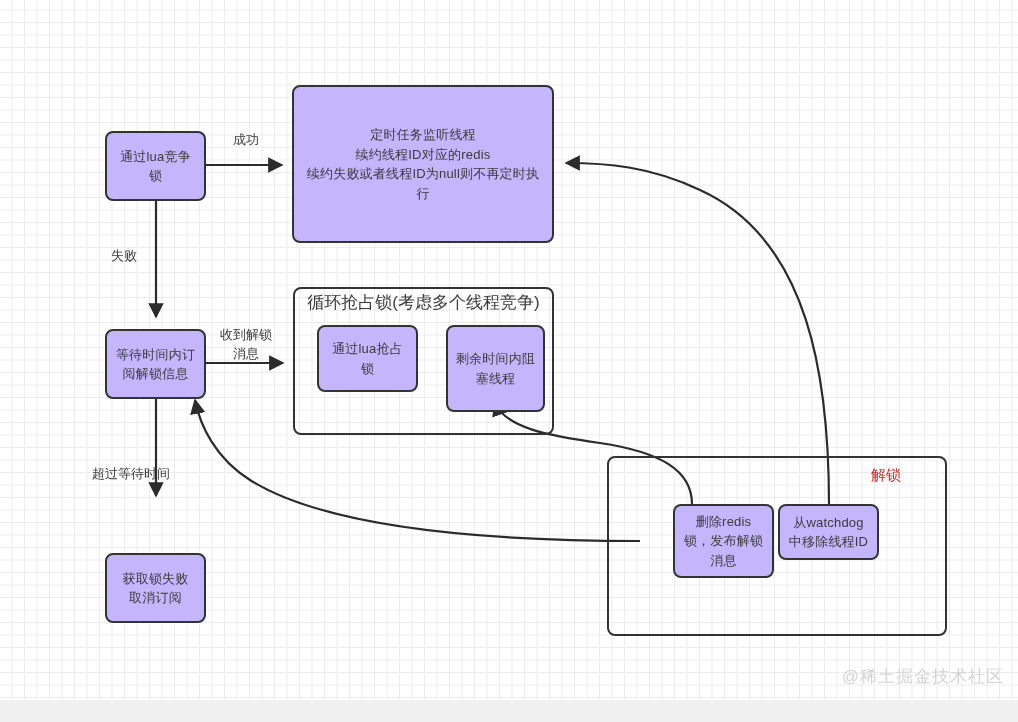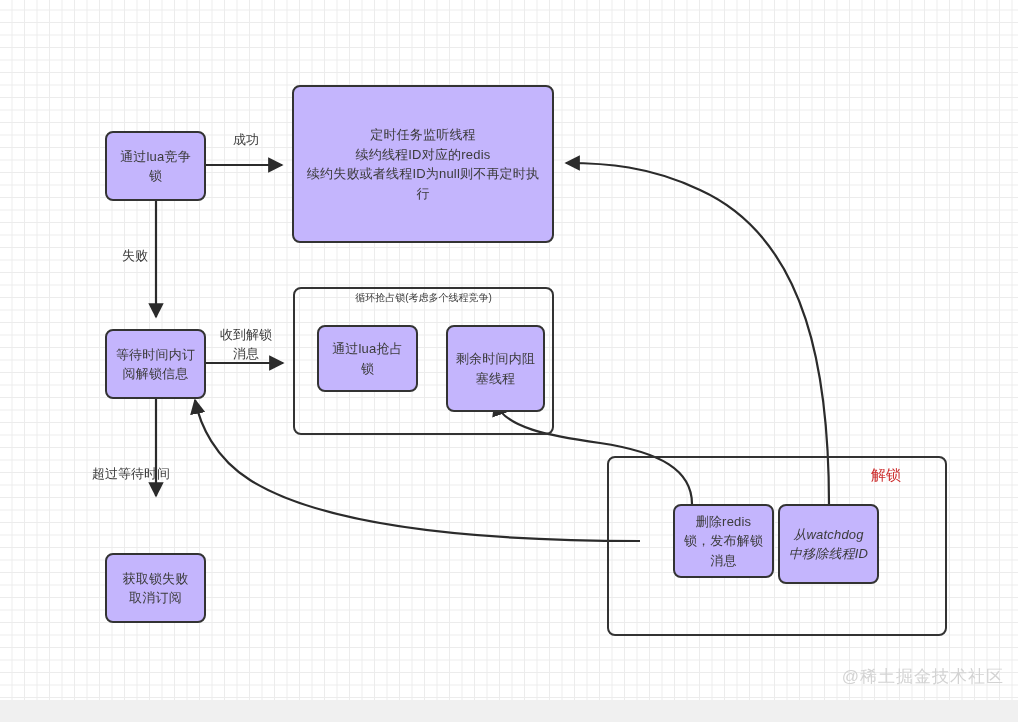--- a/index.html
+++ b/index.html
@@ -53,21 +53,21 @@
   .container-node{
     position:absolute;
     box-sizing:border-box;
     background:transparent;
     border:2px solid #333333;
     border-radius:8px;
   }
   .container-title{
     position:absolute;
     color:#3b3b3b;
-    font-size:10px;
+    font-size:17px;
     white-space:nowrap;
     text-align:center;
   }
   .edge-label{
     position:absolute;
     color:#3b3b3b;
     font-size:13px;
     line-height:1.45;
     text-align:center;
     white-space:pre-line;
@@ -158,28 +158,28 @@
 
   <div class="container-node" style="left:607px;top:456px;width:340px;height:180px;"></div>
   <div class="unlock-label" style="left:871px;top:466px;">解锁</div>
 
   <div class="node" style="left:673px;top:504px;width:101px;height:74px;">
     <span style="white-space:pre-line;">删除redis
 锁，发布解锁
 消息</span>
   </div>
 
-  <div class="node" style="left:778px;top:504px;width:101px;height:80px;font-style:italic;">
+  <div class="node" style="left:778px;top:504px;width:101px;height:56px;">
     <span style="white-space:pre-line;">从watchdog
 中移除线程ID</span>
   </div>
 
   <div class="edge-label" style="left:214px;top:131px;width:64px;">成功</div>
 
-  <div class="edge-label" style="left:109px;top:247px;width:52px;">失败</div>
+  <div class="edge-label" style="left:98px;top:247px;width:52px;">失败</div>
 
   <div class="edge-label" style="left:212px;top:326px;width:68px;">收到解锁
 消息</div>
 
   <div class="edge-label" style="left:76px;top:437px;width:110px;margin-top:28px;">超过等待时间</div>
 
   <div id="watermark">@稀土掘金技术社区</div>
 
 </div>
 

